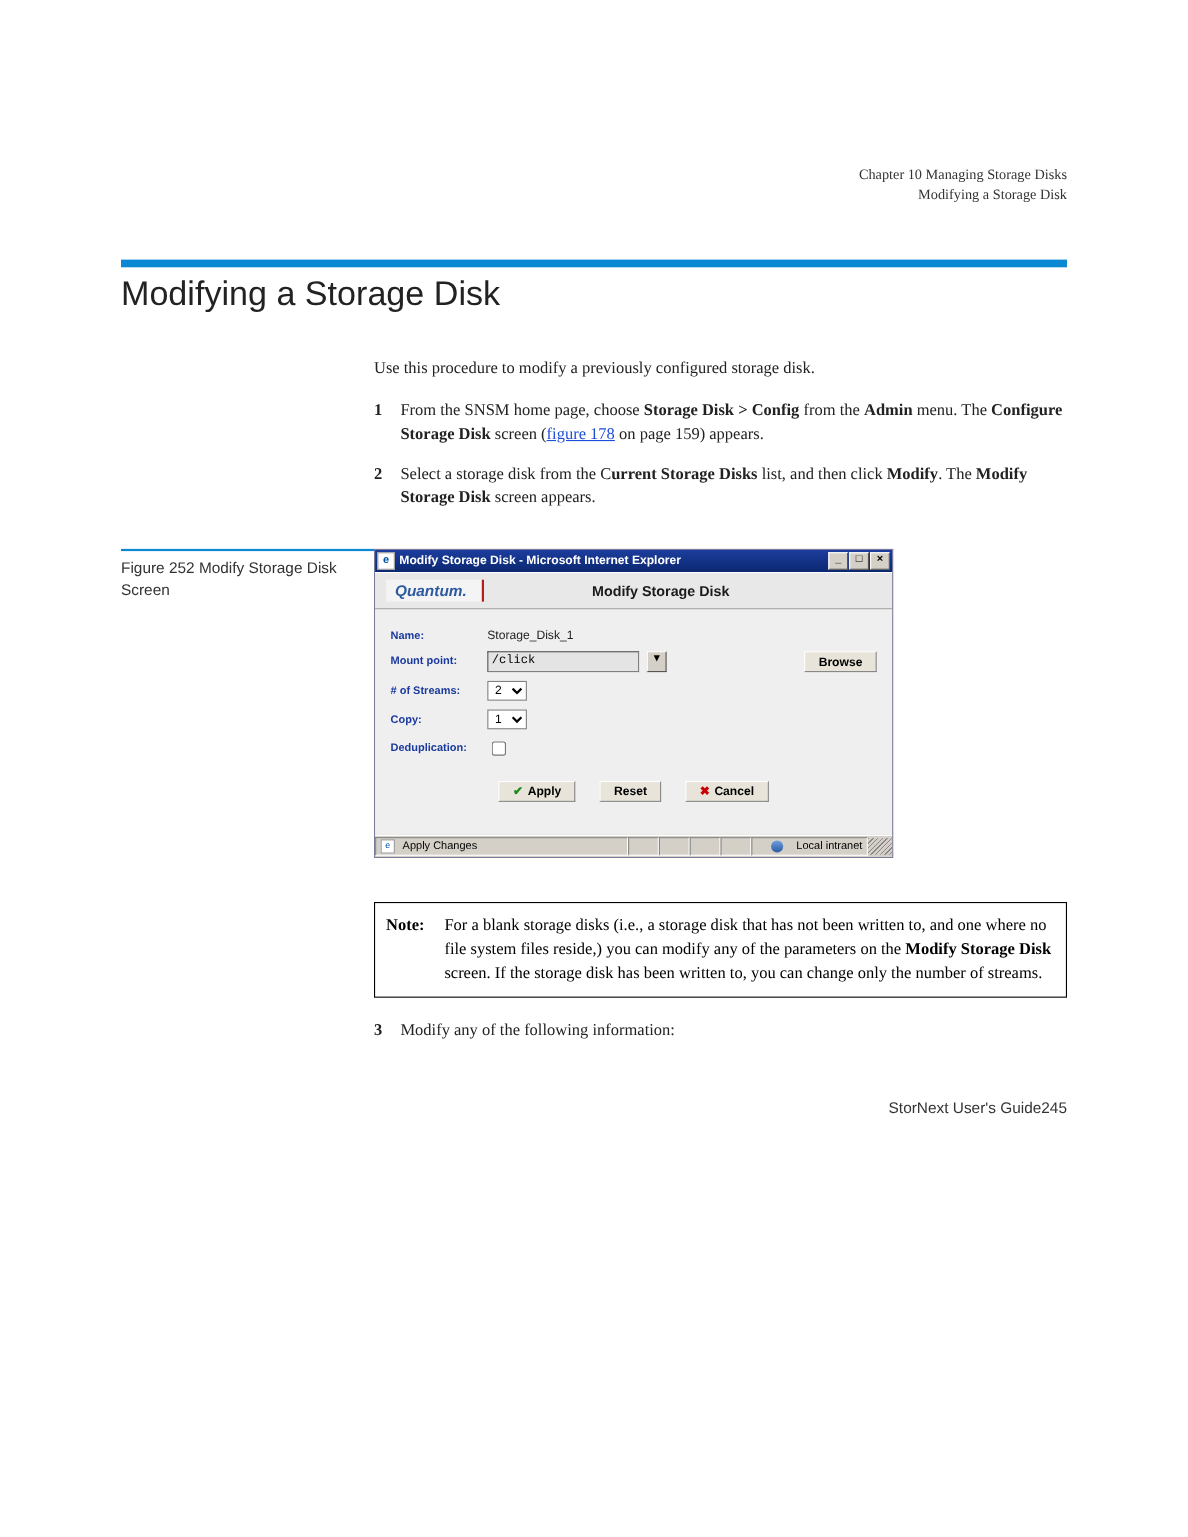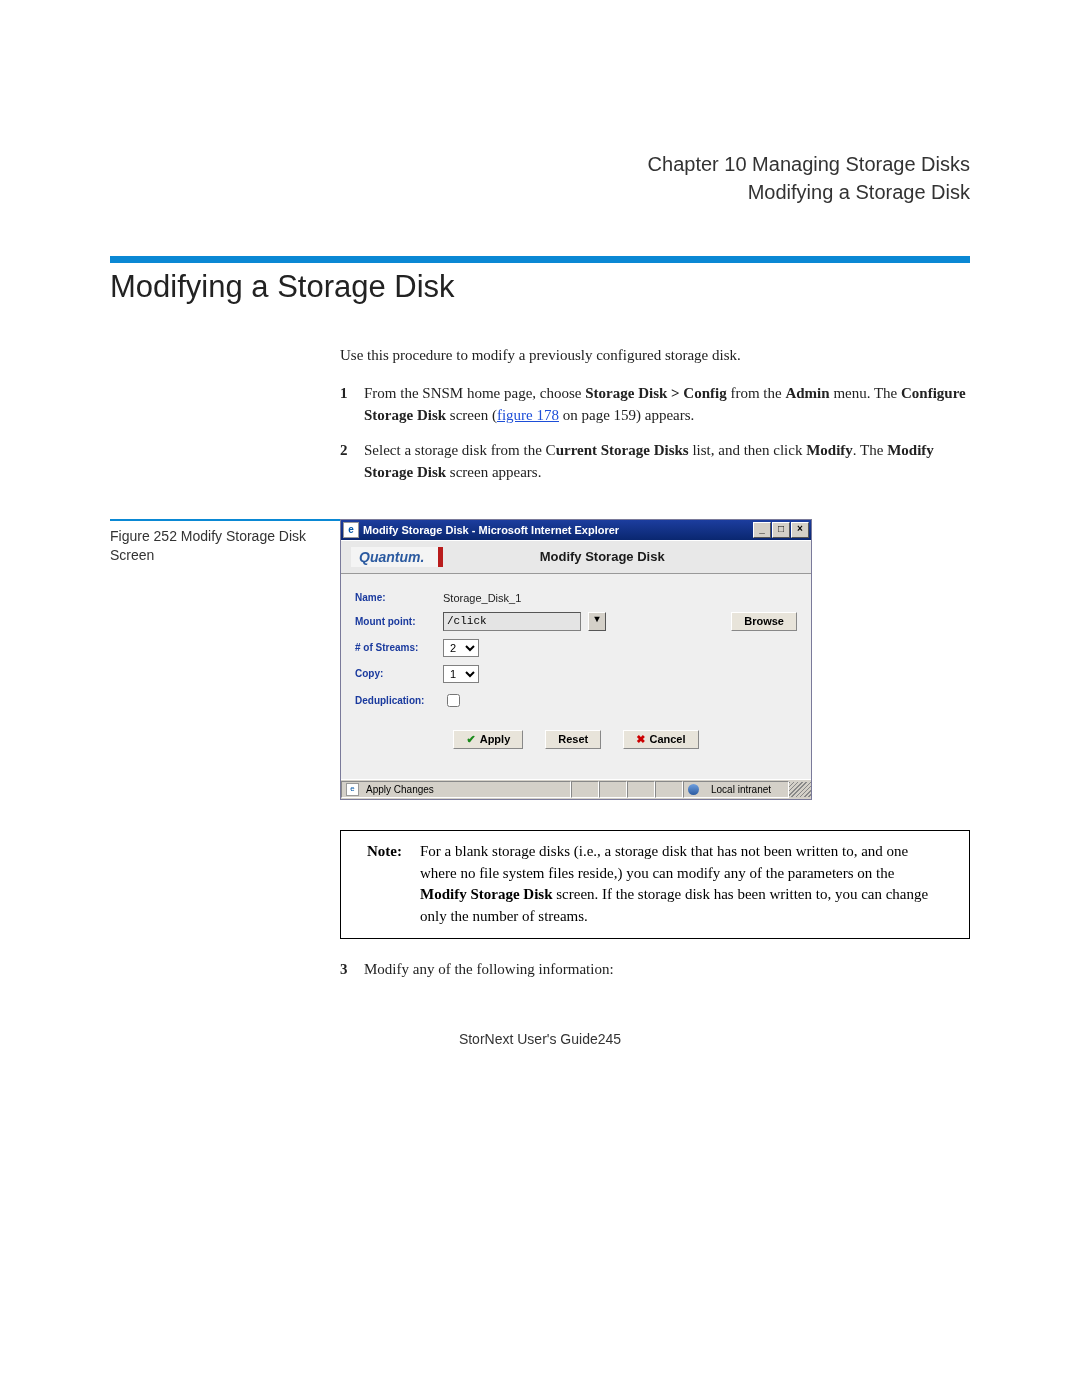--- a/index.html
+++ b/index.html
@@ -9,22 +9,22 @@
     background: #fff;
     width: 1080px;
   }
   .page {
     padding: 150px 110px 60px 110px;
     width: 860px;
     position: relative;
   }
   .chapter-header {
     text-align: right;
-    font-family: Liberation Sans, sans-serif;
-    font-size: 20px;
+    font-family: Liberation Serif, serif;
+    font-size: 13px;
     color: #333;
     line-height: 1.4;
     margin-bottom: 50px;
   }
   .section-bar {
     height: 7px;
     background: #0a88d4;
     margin-bottom: 6px;
   }
   .section-title {
@@ -121,21 +121,21 @@
     align-items: center;
   }
   .brand-tab {
     font-family: Arial, sans-serif;
     font-weight: bold;
     font-style: italic;
     font-size: 14px;
     color: #2b5aa0;
     padding: 2px 14px 2px 8px;
     background: #f4f4f4;
-    border-right: 5px solid #b91c1c;
+    border-right: 2px solid #b91c1c;
     position: relative;
   }
   .app-title {
     flex: 1;
     text-align: center;
     font-weight: bold;
     font-size: 13px;
     color: #1a1a1a;
     padding-right:40px;
   }
@@ -228,37 +228,37 @@
     border-right-color:#fff;
     border-bottom-color:#fff;
     height:15px;
     padding:0 4px;
     display:flex;
     align-items:center;
     gap:3px;
   }
   .sc1{ flex:1;}
   .sc-small{ width:18px;}
-  .sc-zone{ width:96px; justify-content:flex-start;gap:12px;}
+  .sc-zone{ width:96px; justify-content:flex-end;gap:12px;}
   .sc-grip{ width:14px; border:none; background: repeating-linear-gradient(135deg,#888,#888 1px,#d4d0c8 1px,#d4d0c8 3px);}
   .globe { width:11px;height:11px;border-radius:50%;background:linear-gradient(#6fa0e0,#2b5aa0);display:inline-block;}
 
   .note-box {
     border: 1px solid #000;
-    margin: 30px 0 20px 230px;
-    padding: 10px 26px;
+    margin: 40px 0 20px 230px;
+    padding: 10px 10px;
     font-size: 15px;
     display: flex;
     gap: 18px;
     line-height:1.45;
   }
   .note-label { font-weight: bold; }
   .footer {
     display:flex;
-    justify-content: center;
+    justify-content: flex-end;
     font-family: Arial, sans-serif;
     font-size: 14px;
     color:#333;
     margin-top: 50px;
   }
 </style>
 </head>
 <body>
 
 <div class="page">

